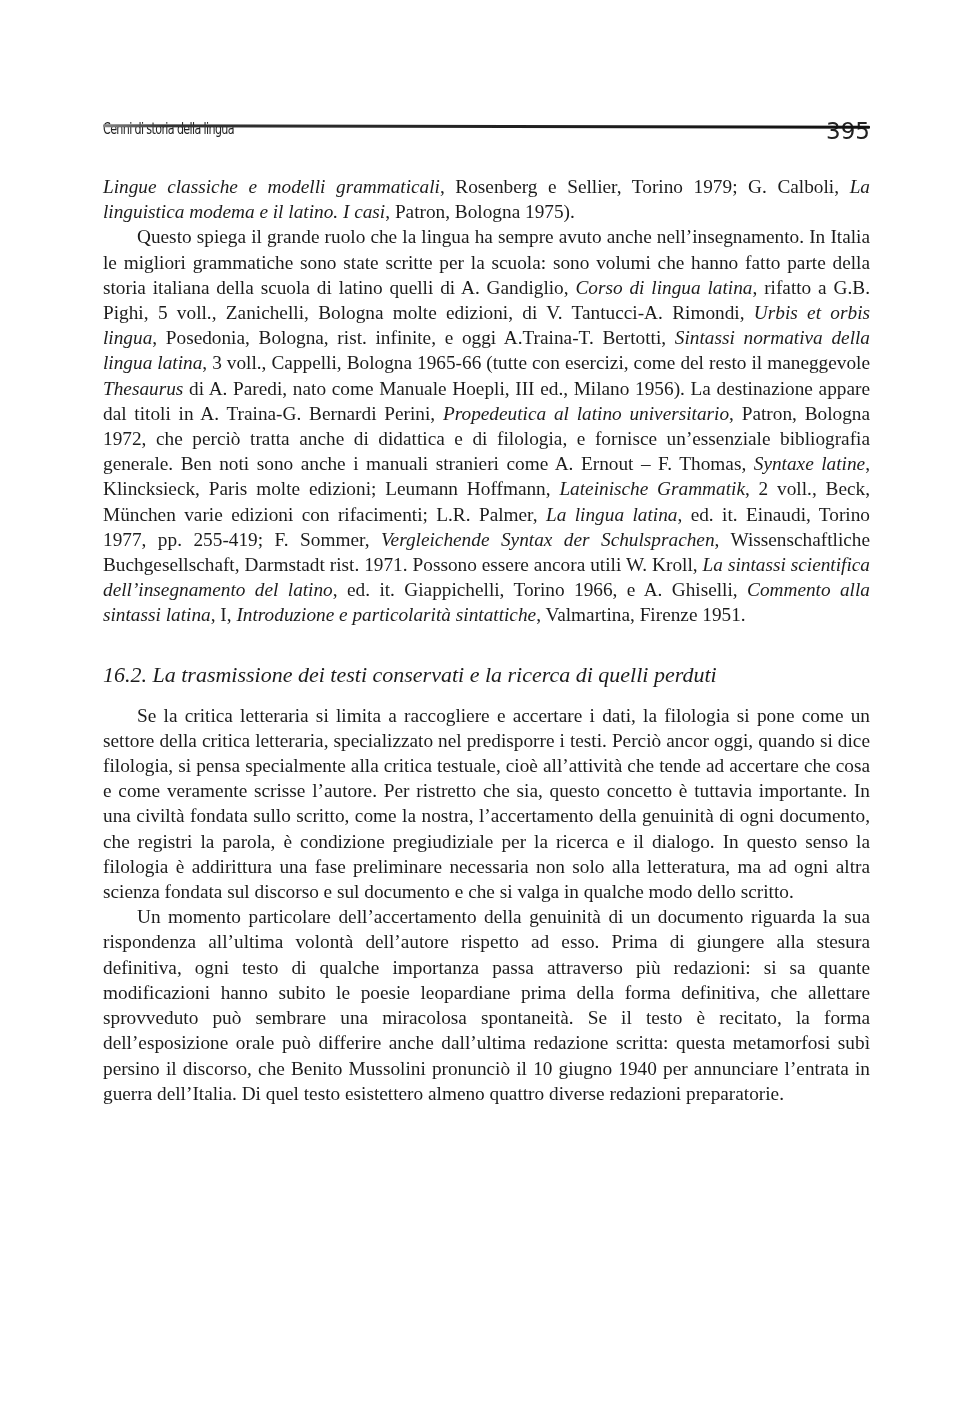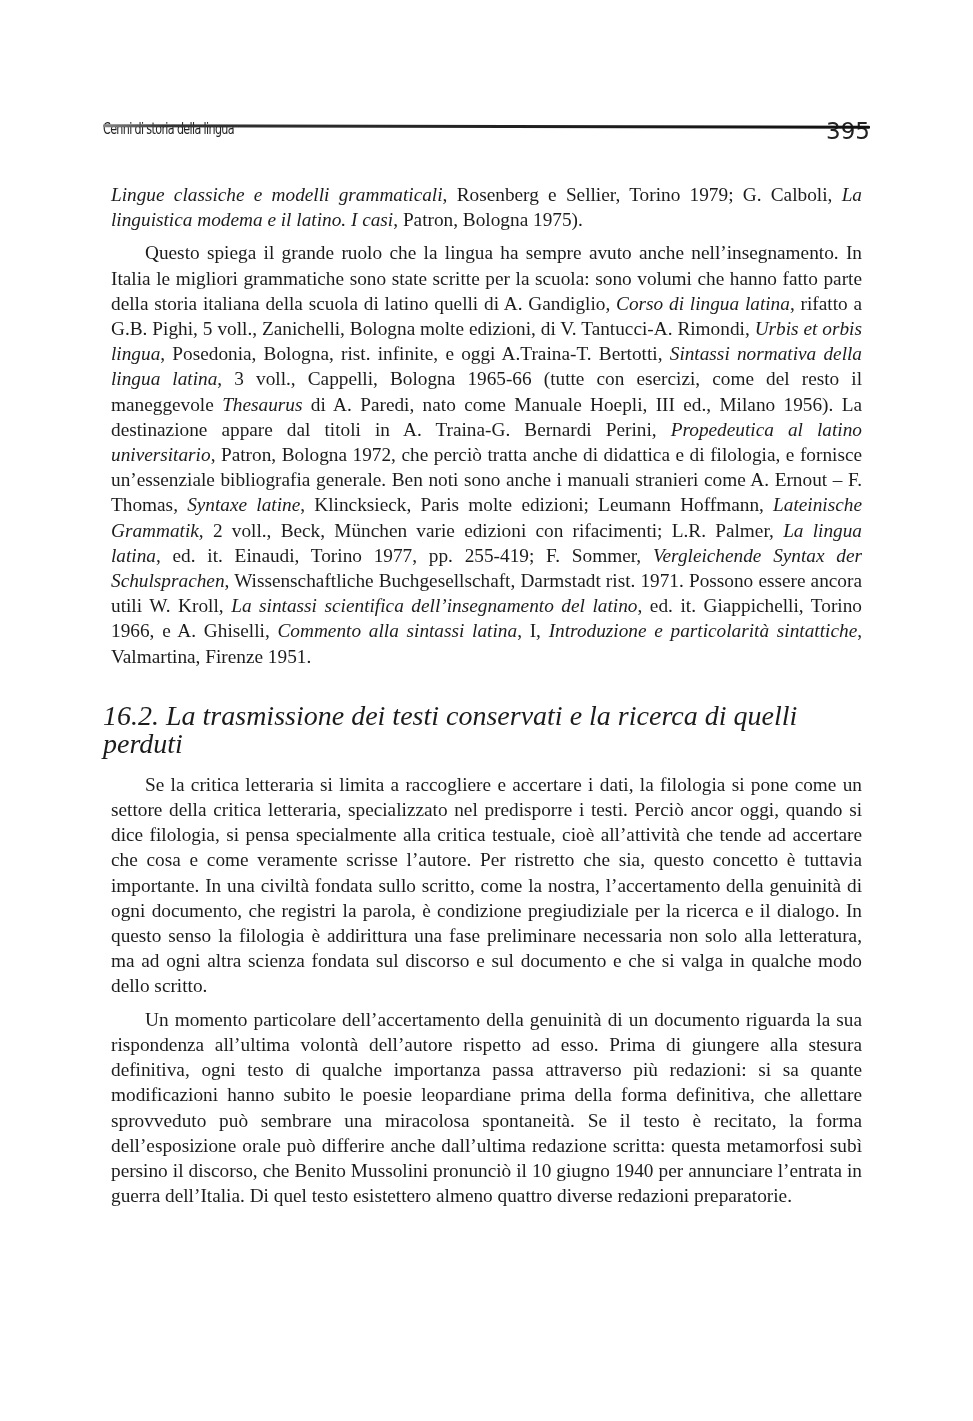--- a/index.html
+++ b/index.html
@@ -57,33 +57,33 @@
       left: 103px;
       top: 174px;
       width: 767px;
       font-family: "Liberation Serif", serif;
       font-size: 19.3px;
       line-height: 25.2px;
       text-align: justify;
       color: #1c1c1c;
     }
     .body-text p {
-      margin: 8px;
+      margin: 0;
     }
     .indent {
       text-indent: 34px;
     }
     .justify-line {
       text-align-last: justify;
     }
     i { font-style: italic; }
     .section-heading {
       font-family: "Liberation Serif", serif;
       font-style: italic;
-      font-size: 28px;
+      font-size: 22px;
       line-height: 28px;
       margin: 33px 0 14px 0 !important;
       color: #1c1c1c;
       text-align: left;
     }
   </style>
 </head>
 <body>
 
 <div class="page-header">

